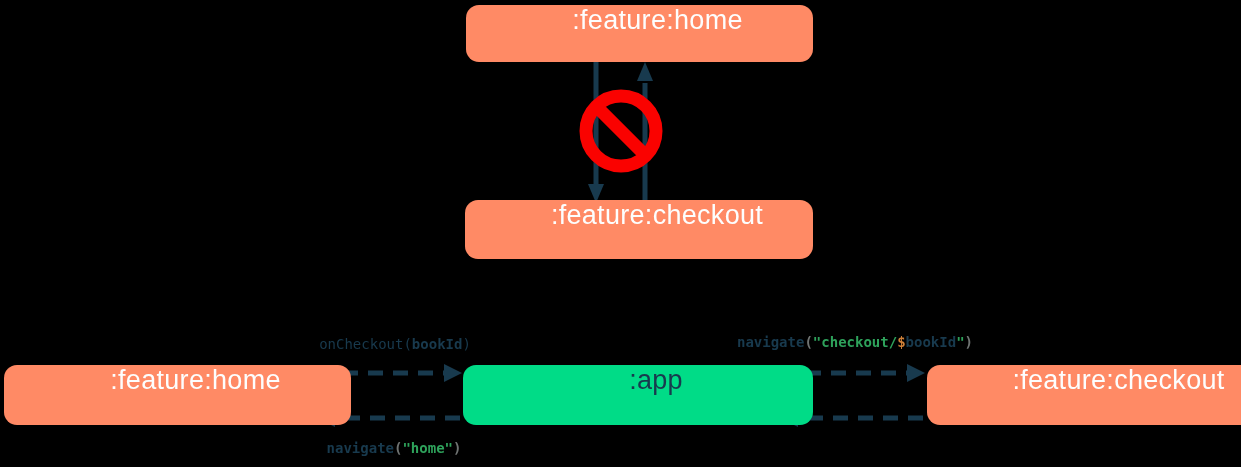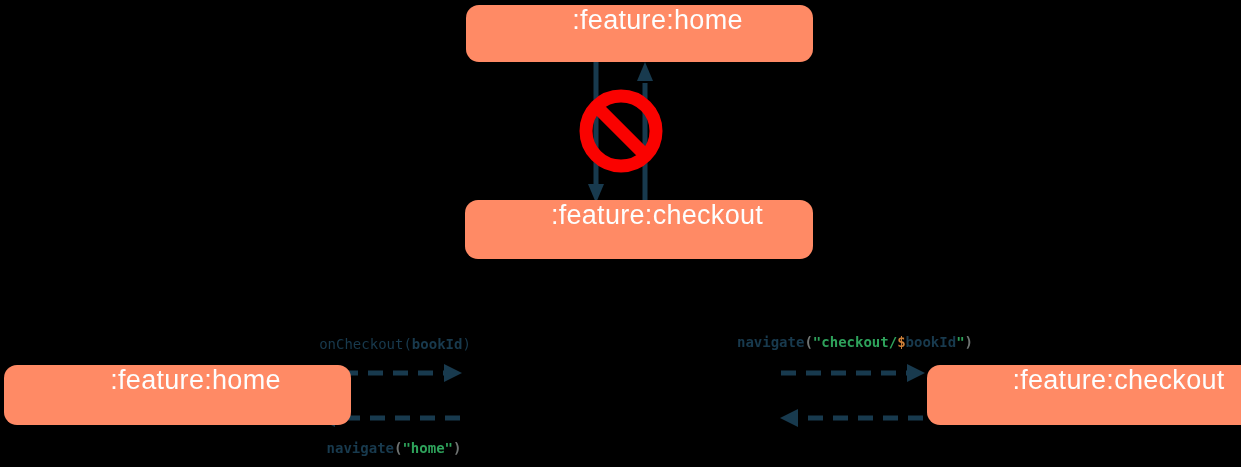--- a/index.html
+++ b/index.html
@@ -100,20 +100,23 @@
   <div id="top-home" class="module-box feature-box">
     <span>:feature:home</span>
   </div>
   <div id="top-checkout" class="module-box feature-box">
     <span>:feature:checkout</span>
   </div>
 
   <div id="bottom-home" class="module-box feature-box">
     <span>:feature:home</span>
   </div>
+  <div id="bottom-app" class="module-box app-box">
+    <span>:app</span>
+  </div>
   <div id="bottom-checkout" class="module-box feature-box">
     <span>:feature:checkout</span>
   </div>
 
   <div id="label-oncheckout" class="code-label"><span class="cn">onCheckout(</span><span class="cnb">bookId</span><span class="cn">)</span></div>
 
   <div id="label-navigate-home" class="code-label"><span class="cnb">navigate</span><span class="cg">(</span><span class="cs">"home"</span><span class="cg">)</span></div>
 
   <div id="label-navigate-checkout" class="code-label"><span class="cnb">navigate</span><span class="cg">(</span><span class="cs">"checkout/</span><span class="co">$</span><span class="cnb">bookId</span><span class="cs">"</span><span class="cg">)</span></div>
 

